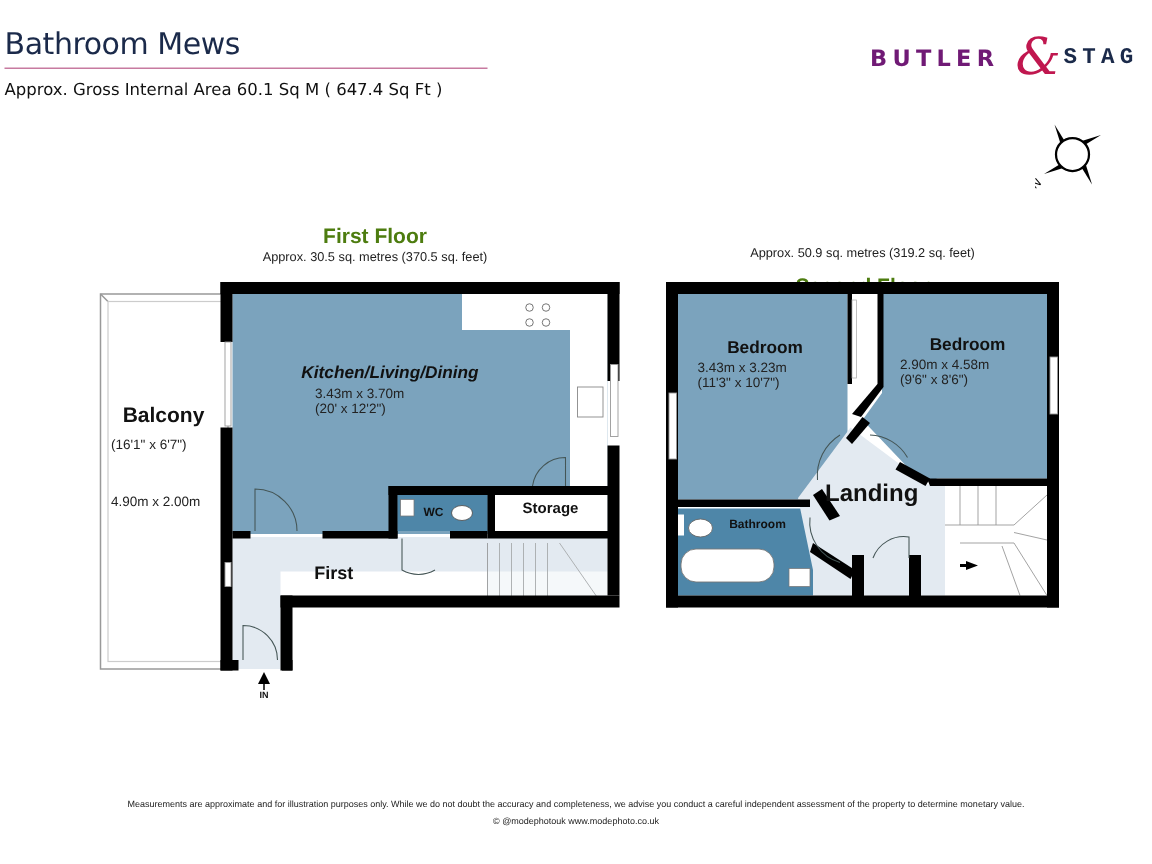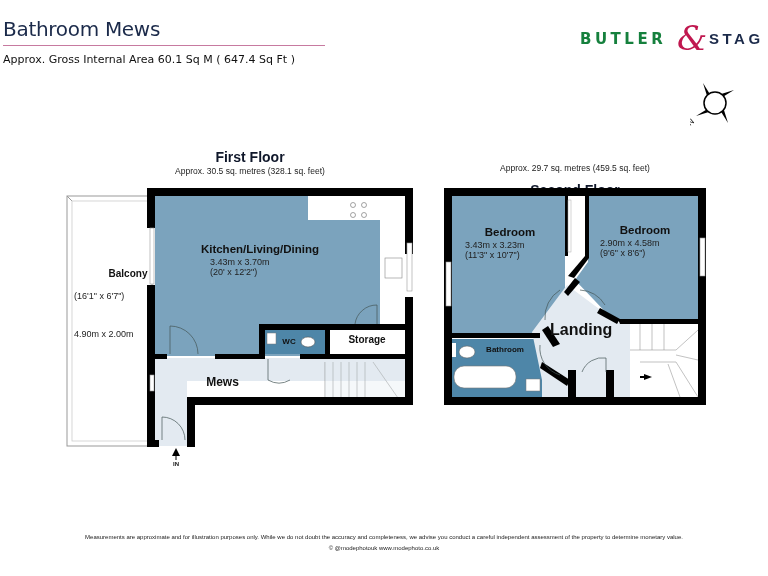--- a/index.html
+++ b/index.html
@@ -1,25 +1,25 @@
 <!DOCTYPE html>
 <html><head>
 <meta charset="utf-8">
 <style>
   html, body { margin:0; padding:0; background:#ffffff; }
   body { width:768px; height:576px; position:relative; overflow:hidden; font-family:"Liberation Sans", sans-serif; }
   .title { position:absolute; left:3px; top:17px; font-family:"DejaVu Sans", sans-serif; font-size:20px; color:#1b2a4a; letter-spacing:-0.3px; }
   .title-rule { position:absolute; left:3px; top:45px; width:322px; height:1px; background:#c77aa0; }
   .subtitle { position:absolute; left:3px; top:53px; font-family:"DejaVu Sans", sans-serif; font-size:11px; color:#111;text-align:right; }
   .brand { position:absolute; left:580px; top:24px; height:34px; width:185px; }
-  .brand .b1 { position:absolute; left:0; top:6px; font-family:"DejaVu Sans", sans-serif; font-weight:bold; font-size:15px; letter-spacing:3.5px; color:#15803d; }
+  .brand .b1 { position:absolute; left:0; top:6px; font-family:"DejaVu Sans", sans-serif; font-weight:bold; font-size:15px; letter-spacing:3.5px; color:#701a75; }
   .brand .amp { position:absolute; left:97px; top:-6px; font-family:"DejaVu Serif", serif; font-style:italic; font-size:34px; color:#c0174f; }
-  .brand .b2 { position:absolute; left:129px; top:6px; font-family:Liberation Sans, sans-serif; font-weight:bold; font-size:15px; letter-spacing:3.5px; color:#1b2a4a; }
+  .brand .b2 { position:absolute; left:129px; top:6px; font-family:Liberation Mono, monospace; font-weight:bold; font-size:15px; letter-spacing:3.5px; color:#1b2a4a; }
   .compass { position:absolute; left:690px; top:78px; width:50px; height:50px; }
-  .floor-title { position:absolute; font-weight:bold; font-size:14px; color:#0f172a; text-align:center; }
+  .floor-title { position:absolute; font-weight:bold; font-size:14px; color:#4d7c0f; text-align:center; }
   .floor-sub { position:absolute; font-size:8.5px; color:#222; text-align:center; }
   .room-label { position:absolute; font-weight:bold; color:#111; text-align:center; white-space:nowrap; }
   .room-dim { position:absolute; font-size:9px; color:#222; text-align:left; line-height:10px; white-space:nowrap; }
   .plan { position:absolute; left:0; top:0; }
   .disclaimer { position:absolute; left:0; width:768px; top:534px; font-size:6px; color:#222; text-align:center; }
   .credit { position:absolute; left:0; width:768px; top:545px; font-size:6px; color:#222; text-align:center; }
 </style>
 </head>
 <body>
 
@@ -38,21 +38,21 @@
     <polygon points="13,5 21,18 18,21" fill="#000"></polygon>
     <polygon points="44,12 31,20 28,17" fill="#000"></polygon>
     <polygon points="38,45 30,32 33,29" fill="#000"></polygon>
     <polygon points="6,38 19,30 22,33" fill="#000"></polygon>
     <circle cx="25" cy="25" r="11" fill="#fff" stroke="#000" stroke-width="1.5"></circle>
     <text x="-2" y="46" font-size="8" font-family="Liberation Sans, sans-serif" transform="rotate(-40 2 44)">N</text>
   </svg>
 </div>
 
 <div class="floor-title" style="left:200px; top:149px; width:100px;">First Floor</div>
-<div class="floor-sub" style="left:160px; top:166px; width:180px;">Approx. 30.5 sq. metres (328.1 sq. feet)</div>
+<div class="floor-sub" style="left:160px; top:166px; width:180px;">Approx. 30.5 sq. metres (370.5 sq. feet)</div>
 
 <svg class="plan" width="768" height="576" viewBox="0 0 768 576">
 
   <rect x="67" y="196" width="85" height="250" fill="#fff" stroke="#999" stroke-width="1"></rect>
   <line x1="67" y1="196" x2="72" y2="201" stroke="#999"></line>
   <rect x="72" y="201" width="80" height="240" fill="none" stroke="#ccc" stroke-width="0.8"></rect>
 
   <rect x="155" y="196" width="250" height="160" fill="#7ba3bd"></rect>
   <rect x="308" y="196" width="97" height="24" fill="#fff"></rect>
   <rect x="380" y="196" width="25" height="130" fill="#fff"></rect>
@@ -111,35 +111,35 @@
     <path d="M170 354 L170 326 A28 28 0 0 1 198 354"></path>
     <path d="M355 324 A22 22 0 0 1 377 305 L377 324"></path>
     <path d="M268 359 L268 380 A22 22 0 0 0 290 380"></path>
     <path d="M162 440 L162 417 A23 23 0 0 1 185 440"></path>
   </g>
 
   <polygon points="176,448 172,456 180,456" fill="#000"></polygon>
   <line x1="176" y1="456" x2="176" y2="460" stroke="#000" stroke-width="1"></line>
 </svg>
 
-<div class="room-label" style="left:74px; top:268px; width:70px; font-size:10px;padding-left:19px;">Balcony</div>
+<div class="room-label" style="left:74px; top:268px; width:70px; font-size:14px;">Balcony</div>
 <div class="room-dim" style="left:74px; top:281px; width:70px;margin-top:48px;">4.90m x 2.00m</div>
 <div class="room-dim" style="left:74px; top:291px; width:70px;">(16'1" x 6'7")</div>
 
-<div class="room-label" style="left:190px; top:243px; width:140px; font-size:11.5px;">Kitchen/Living/Dining</div>
+<div class="room-label" style="left:190px; top:243px; width:140px; font-size:11.5px;font-style:italic;">Kitchen/Living/Dining</div>
 <div class="room-dim" style="left:210px; top:257px; width:100px;">3.43m x 3.70m</div>
 <div class="room-dim" style="left:210px; top:267px; width:100px;">(20' x 12'2")</div>
 
 <div class="room-label" style="left:278px; top:337px; width:22px; font-size:8px;">WC</div>
 <div class="room-label" style="left:332px; top:334px; width:70px; font-size:10px;">Storage</div>
-<div class="room-label" style="left:200px; top:375px; width:45px; font-size:12px;">Mews</div>
+<div class="room-label" style="left:200px; top:375px; width:45px; font-size:12px;">First</div>
 <div class="room-label" style="left:168px; top:461px; width:16px; font-size:6px;">IN</div>
 
 <div class="floor-title" style="left:515px; top:147px; width:120px;margin-top:35px;">Second Floor</div>
-<div class="floor-sub" style="left:480px; top:163px; width:190px;">Approx. 29.7 sq. metres (459.5 sq. feet)</div>
+<div class="floor-sub" style="left:480px; top:163px; width:190px;">Approx. 50.9 sq. metres (319.2 sq. feet)</div>
 
 <svg class="plan" width="768" height="576" viewBox="0 0 768 576">
 
   <rect x="452" y="196" width="113" height="137" fill="#7ba3bd"></rect>
 
   <polygon points="588,196 698,196 698,319 625,319 615,322 575,280 588,262" fill="#7ba3bd"></polygon>
 
   <rect x="566" y="196" width="20" height="60" fill="#fff"></rect>
 
   <rect x="452" y="339" width="90" height="58" fill="#4e86a8"></rect>

